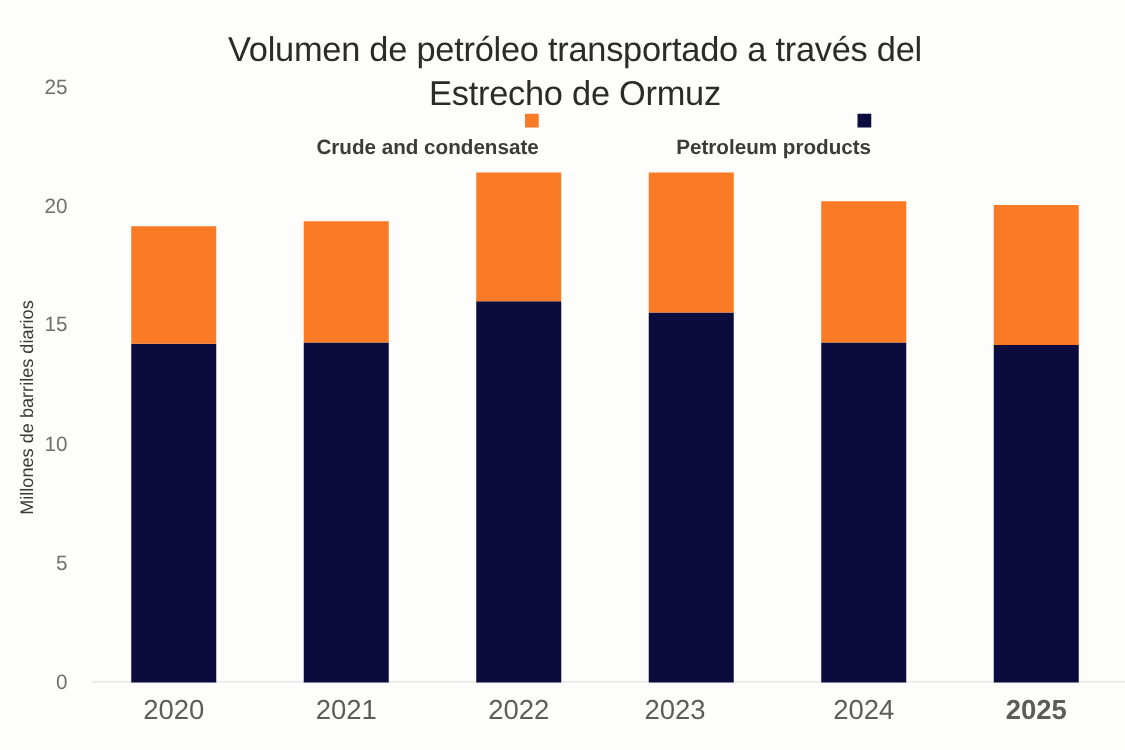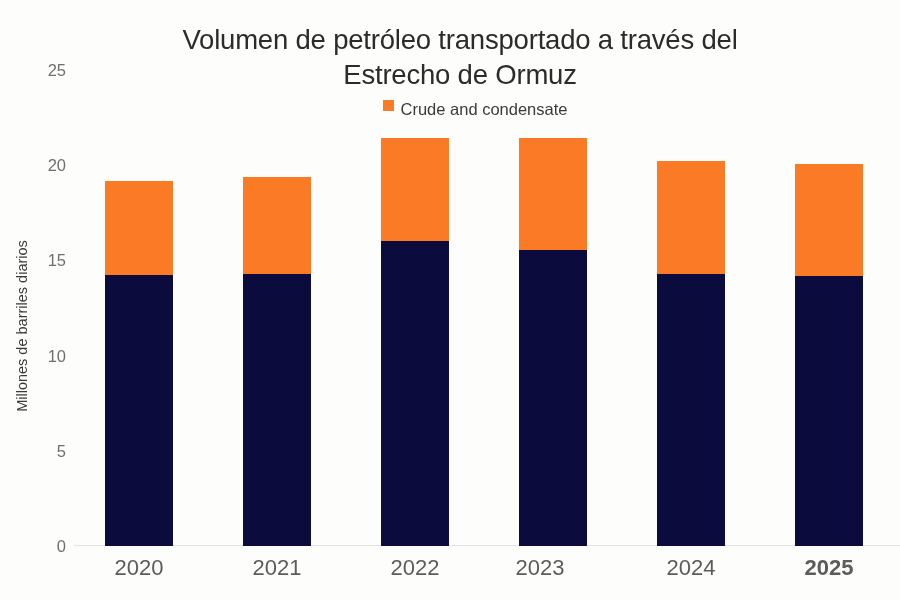--- a/index.html
+++ b/index.html
@@ -44,22 +44,24 @@
     width: 590px;
     height: 22px;
     display: flex;
     flex-direction: row;
     justify-content: center;
     align-items: center;
     gap: 110px;
   }
   .legend-item {
     display: flex;
-    align-items: flex-start;
+    flex-direction: column;
+    align-items: flex-end;
     gap: 7px;
+    font-weight: bold;
   }
   .legend-swatch {
     width: 11px;
     height: 11px;
     flex: 0 0 auto;
     display: block;
   }
   .legend-label {
     font-size: 16.5px;
     color: #3b3b3b;
@@ -100,21 +102,21 @@
   
   .y-axis {
     position: absolute;
     left: 0px;
     top: 0px;
     width: 74px;
     height: 600px;
   }
   .y-tick {
     position: absolute;
-    right: 8px;
+    right: 20px;
     font-size: 16.5px;
     color: #6f6f6f;
     text-align: center;
     line-height: 16px;
     transform: translateY(-8px);
   }
 
   .y-axis-title {
     position: absolute;
     left: -98px;
@@ -151,20 +153,24 @@
 
 <div id="chart-root">
 
   <div class="chart-title">Volumen de petróleo transportado a través del
 Estrecho de Ormuz</div>
 
   <div class="legend">
     <div class="legend-item">
       <span class="legend-swatch" id="swatch-crude" style="background: rgb(251, 122, 37);"></span>
       <span class="legend-label">Crude and condensate</span>
+    </div>
+    <div class="legend-item">
+      <span class="legend-swatch" id="swatch-petro" style="background: rgb(11, 11, 61);"></span>
+      <span class="legend-label">Petroleum products</span>
     </div>
   </div>
 
   <div class="y-axis">
     <div class="y-axis-title">Millones de barriles diarios</div>
     <div id="y-ticks">
         <div class="y-tick" style="top: 546px;">0</div>
         <div class="y-tick" style="top: 450.8px;">5</div>
         <div class="y-tick" style="top: 355.6px;">10</div>
         <div class="y-tick" style="top: 260.4px;">15</div>

